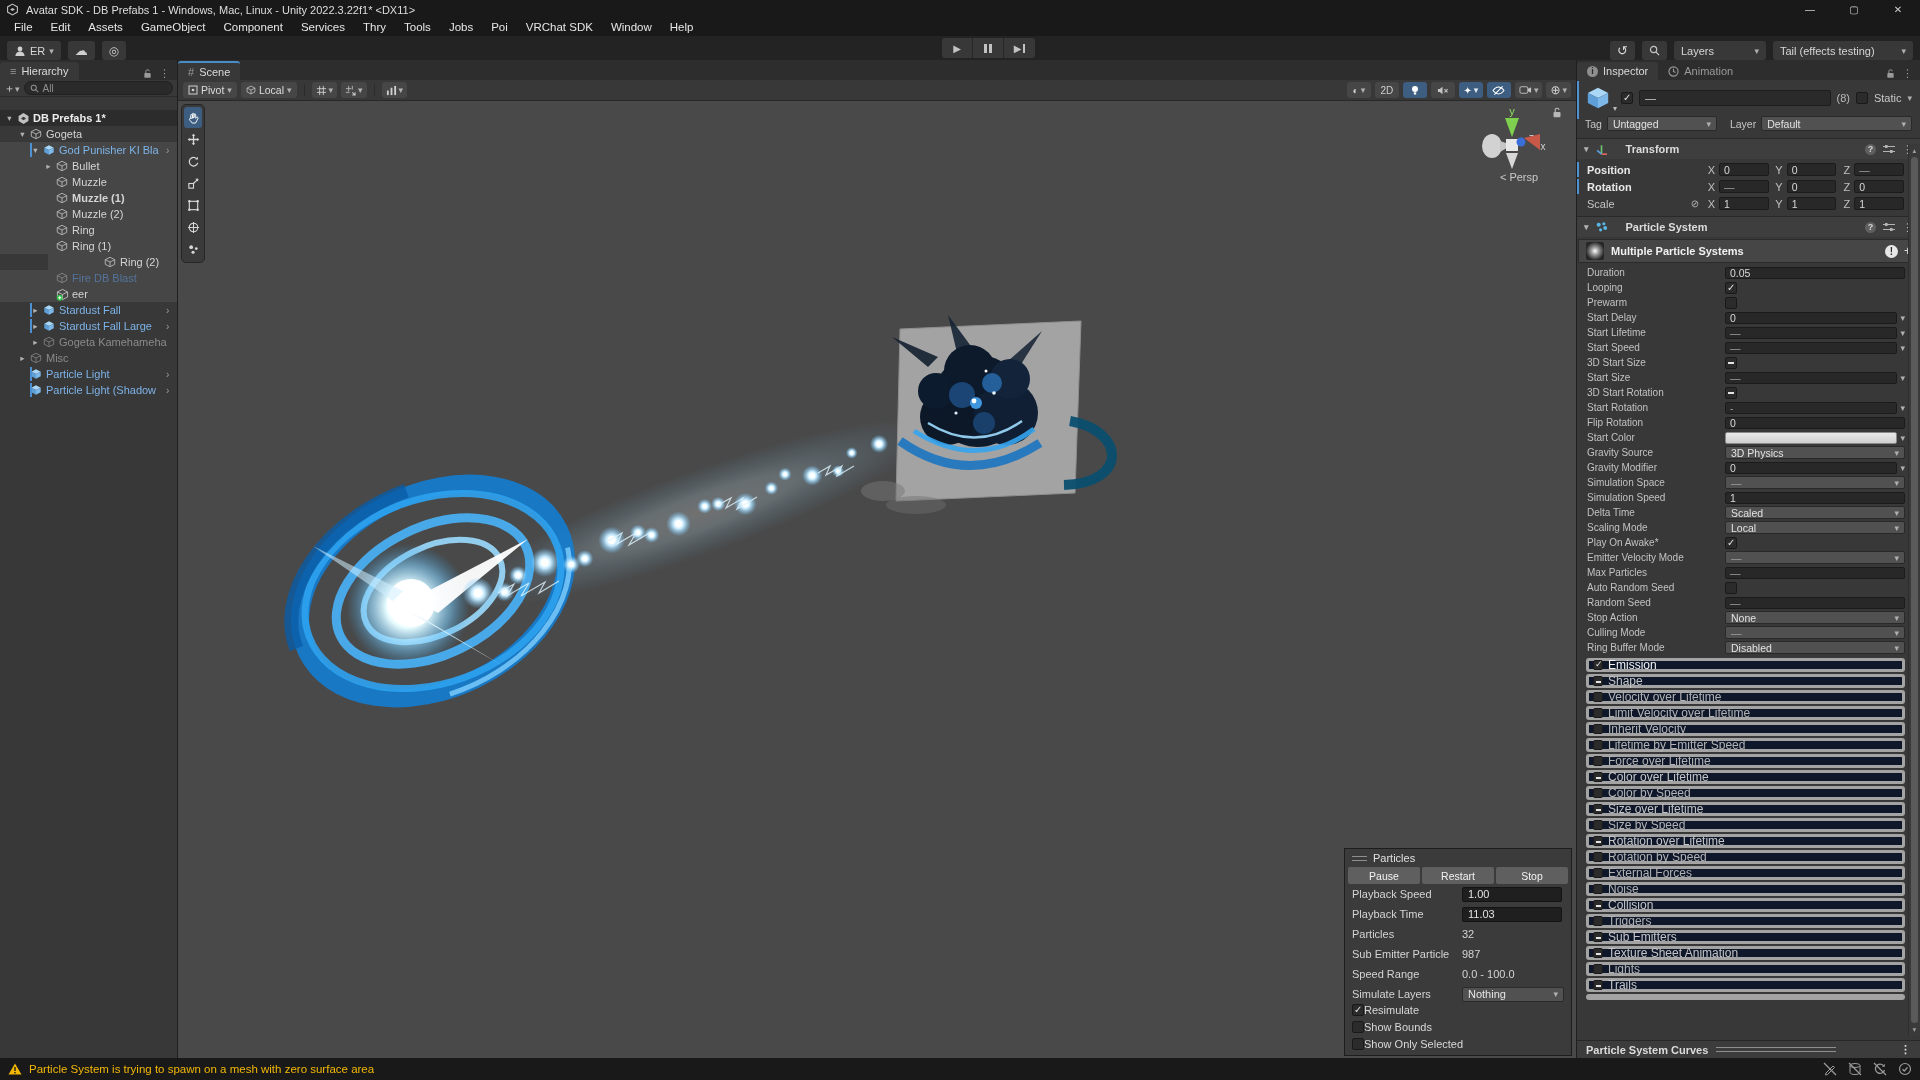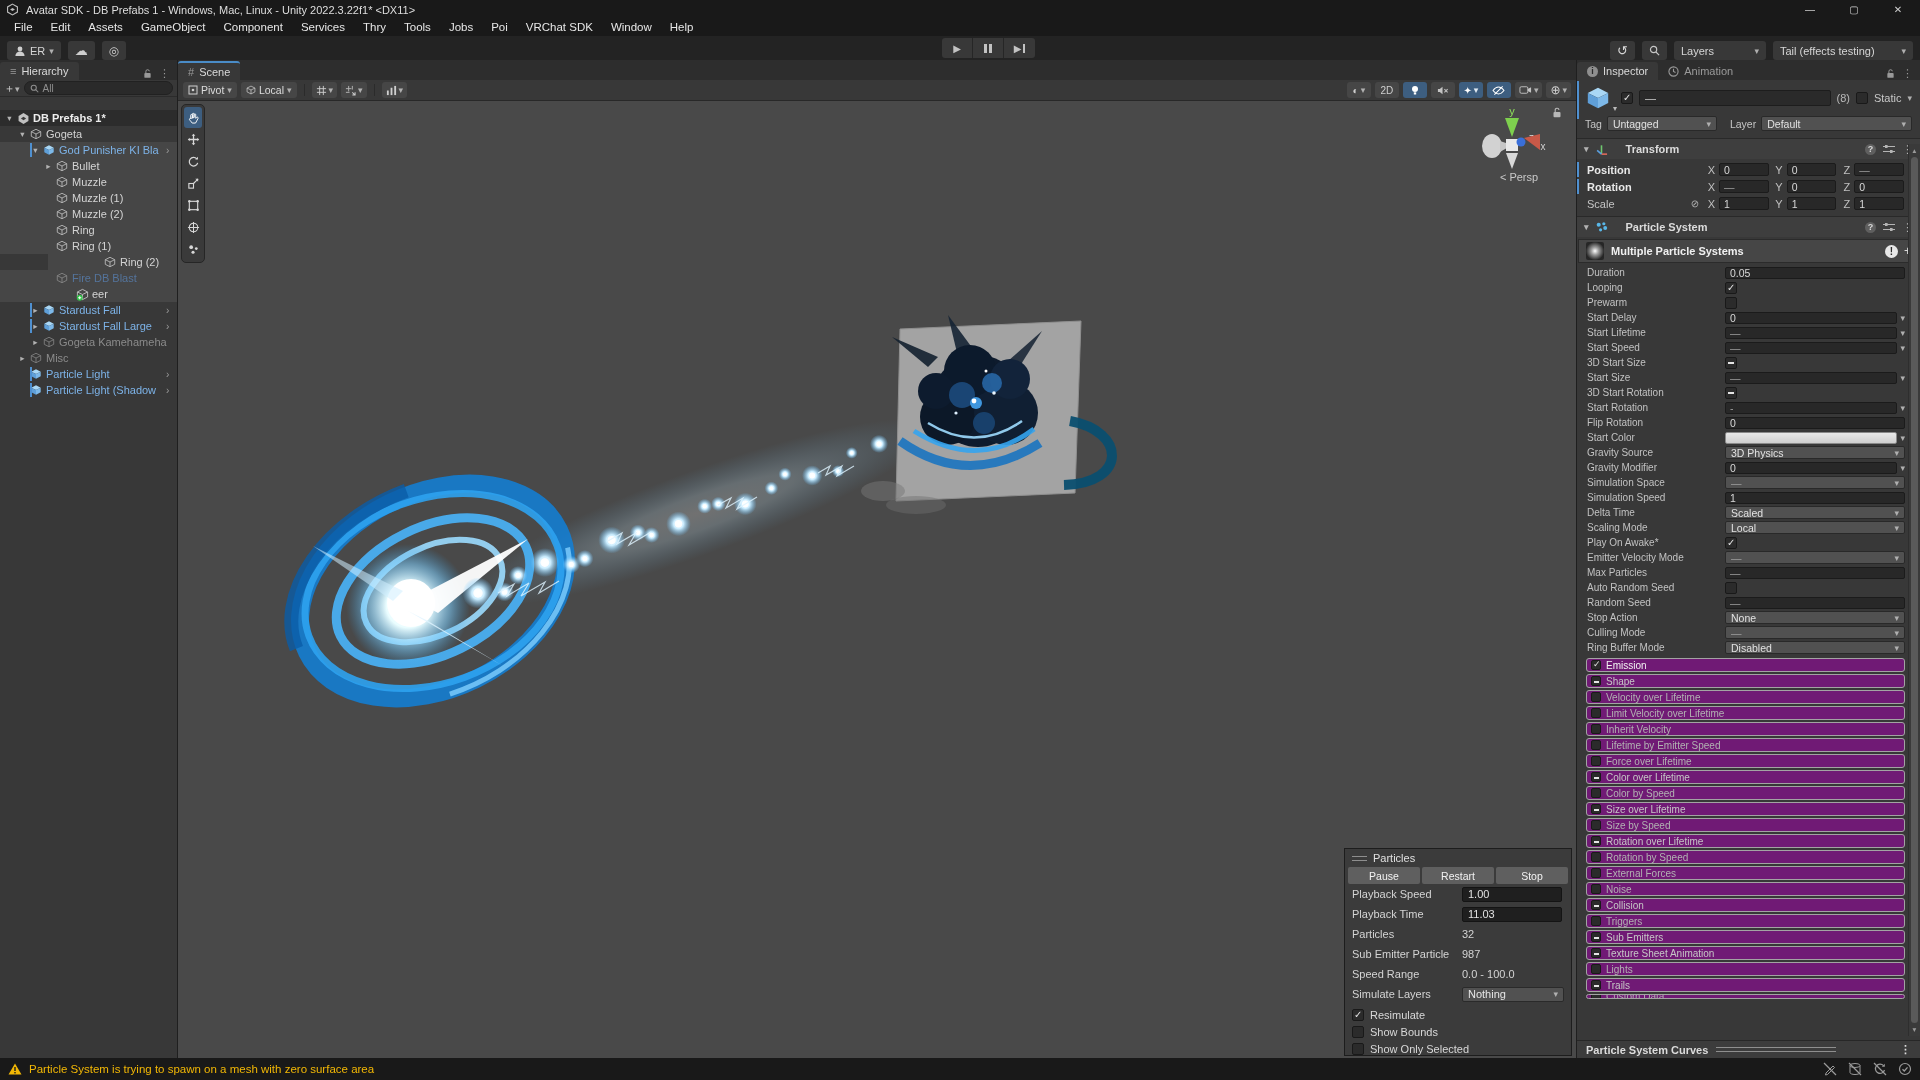--- a/index.html
+++ b/index.html
@@ -67,21 +67,21 @@
 .pPanel{position:absolute;right:4px;bottom:2px;width:228px;background:#3b3b3b;border:1px solid #1d1d1d}
 .pHead{height:18px;display:flex;align-items:center;gap:6px;padding:0 7px;color:#e0e0e0}
 .handle{width:15px;height:5px;border-top:1px solid #8e8e8e;border-bottom:1px solid #8e8e8e}
 .pBtns{display:flex;height:17px;padding:0 3px;gap:2px}
 .pBtn{flex:1;background:#5f5f5f;border-radius:2px;color:#f2f2f2;display:flex;align-items:center;justify-content:center;font-size:10.5px}
 .pRow{height:20px;display:flex;align-items:center;padding:0 7px}
 .pRow .lbl{flex:0 0 110px;color:#d4d4d4}
 .pfld{width:100px;height:15px;background:#1f1f1f;border:1px solid #141414;border-radius:2px;color:#e2e2e2;display:flex;align-items:center;padding:0 5px}
 .pdd{width:104px;height:15px;background:#515151;border:1px solid #2a2a2a;border-radius:2px;color:#e6e6e6;display:flex;align-items:center;justify-content:space-between;padding:0 5px}
 .ptext{color:#d4d4d4}
-.pchk{height:17px;display:flex;align-items:flex-end;gap:6px;padding:0 7px;color:#d8d8d8}
+.pchk{height:17px;display:flex;align-items:flex-start;padding:0 7px;color:#d8d8d8}
 
 #inspector{position:absolute;left:1576px;top:60px;width:344px;height:998px;background:#383838;border-left:1px solid #1f1f1f;overflow:hidden}
 .ihdr{padding:5px 8px 2px;display:flex;align-items:center;gap:6px;position:relative}
 .goicon{width:30px;flex:0 0 30px;position:relative}
 .goicon .caret{position:absolute;right:-2px;bottom:-2px;font-size:8px;color:#bbb}
 .namefld{flex:1;height:16px;background:#2a2a2a;border:1px solid #1d1d1d;border-radius:2px;display:flex;align-items:center;padding:0 5px;color:#cfcfcf}
 .tagrow{display:flex;align-items:center;gap:5px;padding:3px 8px 7px 8px;font-size:10.5px;color:#c6c6c6}
 .ddl{height:15px;background:#515151;border:1px solid #292929;border-radius:2px;display:flex;align-items:center;justify-content:space-between;gap:4px;padding:0 5px;color:#e2e2e2}
 .comp-head{height:21px;border-top:1px solid #292929;background:#3e3e3e;display:flex;align-items:center;gap:6px;padding:0 7px;color:#dcdcdc;font-weight:bold}
 .comp-head .right{margin-left:auto;display:flex;align-items:center;gap:7px;font-weight:normal;color:#b4b4b4}
@@ -100,21 +100,21 @@
 .warnround{width:13px;height:13px;border-radius:50%;background:#e8e8e8;color:#2b2b2b;font-weight:bold;font-size:10px;display:flex;align-items:center;justify-content:center}
 .plus{color:#d8d8d8;font-size:12px}
 .prow{height:15px;display:flex;align-items:center;padding:0 15px 0 10px}
 .prow .lbl{flex:0 0 138px;color:#c2c2c2;font-size:10px;white-space:nowrap;overflow:hidden}
 .pctl{flex:1;display:flex;align-items:center;gap:3px;min-width:0}
 .fld{flex:1;height:12px;background:#282828;border:1px solid #1b1b1b;border-radius:2px;color:#d8d8d8;display:flex;align-items:center;padding:0 4px;font-size:10.5px;min-width:0}
 .fld.colorbar{background:linear-gradient(180deg,#e9e9e9,#cfcfcf);border-color:#8a8a8a}
 .ddv{flex:1;height:13px;background:#515151;border:1px solid #292929;border-radius:2px;color:#e2e2e2;display:flex;align-items:center;justify-content:space-between;padding:0 5px;font-size:10.5px;min-width:0}
 .dim{color:#9f9f9f}
 .modwrap{padding:3px 15px 0 9px}
-.modbar{height:14px;background:#701a75;border:1px solid #a3a3a3;border-radius:3px;margin-bottom:2px;display:flex;align-items:center;gap:5px;padding:0 4px;font-size:10px;color:#c6c6c6}
+.modbar{height:14px;background:#0f172a;border:3px solid #a3a3a3;border-radius:3px;margin-bottom:2px;display:flex;align-items:center;gap:5px;padding:0 4px;font-size:12px;color:#c6c6c6}
 .modbar .cb{width:10px;height:10px}
 .modbar .cb.on::after{font-size:9px;top:-2px}
 .modbar .cb.mixed::after{top:4px;width:5px}
 .modbar .mlbl.on{color:#f2f2f2}
 .modbar .mlbl.off{color:#b2b2b2}
 .modbar.clip{height:5px;overflow:hidden;margin-bottom:0}
 .curves{position:absolute;left:0;right:0;bottom:0;height:18px;background:#3c3c3c;border-top:1px solid #272727;display:flex;align-items:center;gap:8px;padding:0 9px;color:#dcdcdc;font-weight:bold}
 .curves .handle{flex:0 0 120px}
 .curves .kebab{margin-left:auto}
 .vscroll{position:absolute;right:0;top:84px;bottom:22px;width:12px;background:#3a3a3a;border-left:1px solid #2e2e2e}
@@ -284,21 +284,21 @@
       <div class="hrow sel" style="padding-left: 42px;">
         <span class="harrow"></span>
         <span class="hicon">
           <svg width="12" height="12" viewBox="0 0 14 14">
             <path d="M7 1.5 12.5 4.3v5.4L7 12.5 1.5 9.7V4.3Z" fill="none" stroke="#bdbdbd"></path>
             <path d="M1.5 4.3 7 7l5.5-2.7M7 7v5.5" stroke="#bdbdbd" fill="none"></path>
           </svg>
         </span>
         <span class="hlabel normal">Muzzle</span>
       </div>
-      <div class="hrow sel" style="padding-left: 42px;">
+      <div class="hrow sel" style="padding-left: 42px; font-weight: bold;">
         <span class="harrow"></span>
         <span class="hicon">
           <svg width="12" height="12" viewBox="0 0 14 14">
             <path d="M7 1.5 12.5 4.3v5.4L7 12.5 1.5 9.7V4.3Z" fill="none" stroke="#bdbdbd"></path>
             <path d="M1.5 4.3 7 7l5.5-2.7M7 7v5.5" stroke="#bdbdbd" fill="none"></path>
           </svg>
         </span>
         <span class="hlabel normal">Muzzle (1)</span>
       </div>
       <div class="hrow sel" style="padding-left: 42px;">
@@ -344,21 +344,21 @@
       <div class="hrow sel" style="padding-left: 42px;">
         <span class="harrow"></span>
         <span class="hicon dimmed">
           <svg width="12" height="12" viewBox="0 0 14 14">
             <path d="M7 1.5 12.5 4.3v5.4L7 12.5 1.5 9.7V4.3Z" fill="none" stroke="#bdbdbd"></path>
             <path d="M1.5 4.3 7 7l5.5-2.7M7 7v5.5" stroke="#bdbdbd" fill="none"></path>
           </svg>
         </span>
         <span class="hlabel prefab-dim">Fire DB Blast</span>
       </div>
-      <div class="hrow sel" style="padding-left: 62px;">
+      <div class="hrow sel" style="padding-left: 42px;">
         <span class="harrow"></span>
         <span class="hicon">
           <svg width="13" height="13" viewBox="0 0 14 14">
             <path d="M7 1.5 12.5 4.3v5.4L7 12.5 1.5 9.7V4.3Z" fill="none" stroke="#bdbdbd"></path>
             <path d="M1.5 4.3 7 7l5.5-2.7M7 7v5.5" stroke="#bdbdbd" fill="none"></path>
             <circle cx="4" cy="10.5" r="3.2" fill="#35c04a"></circle>
             <path d="M4 8.8v3.4M2.3 10.5h3.4" stroke="#fff" stroke-width="1.1"></path>
           </svg>
         </span>
         <span class="hlabel normal">eer</span>

